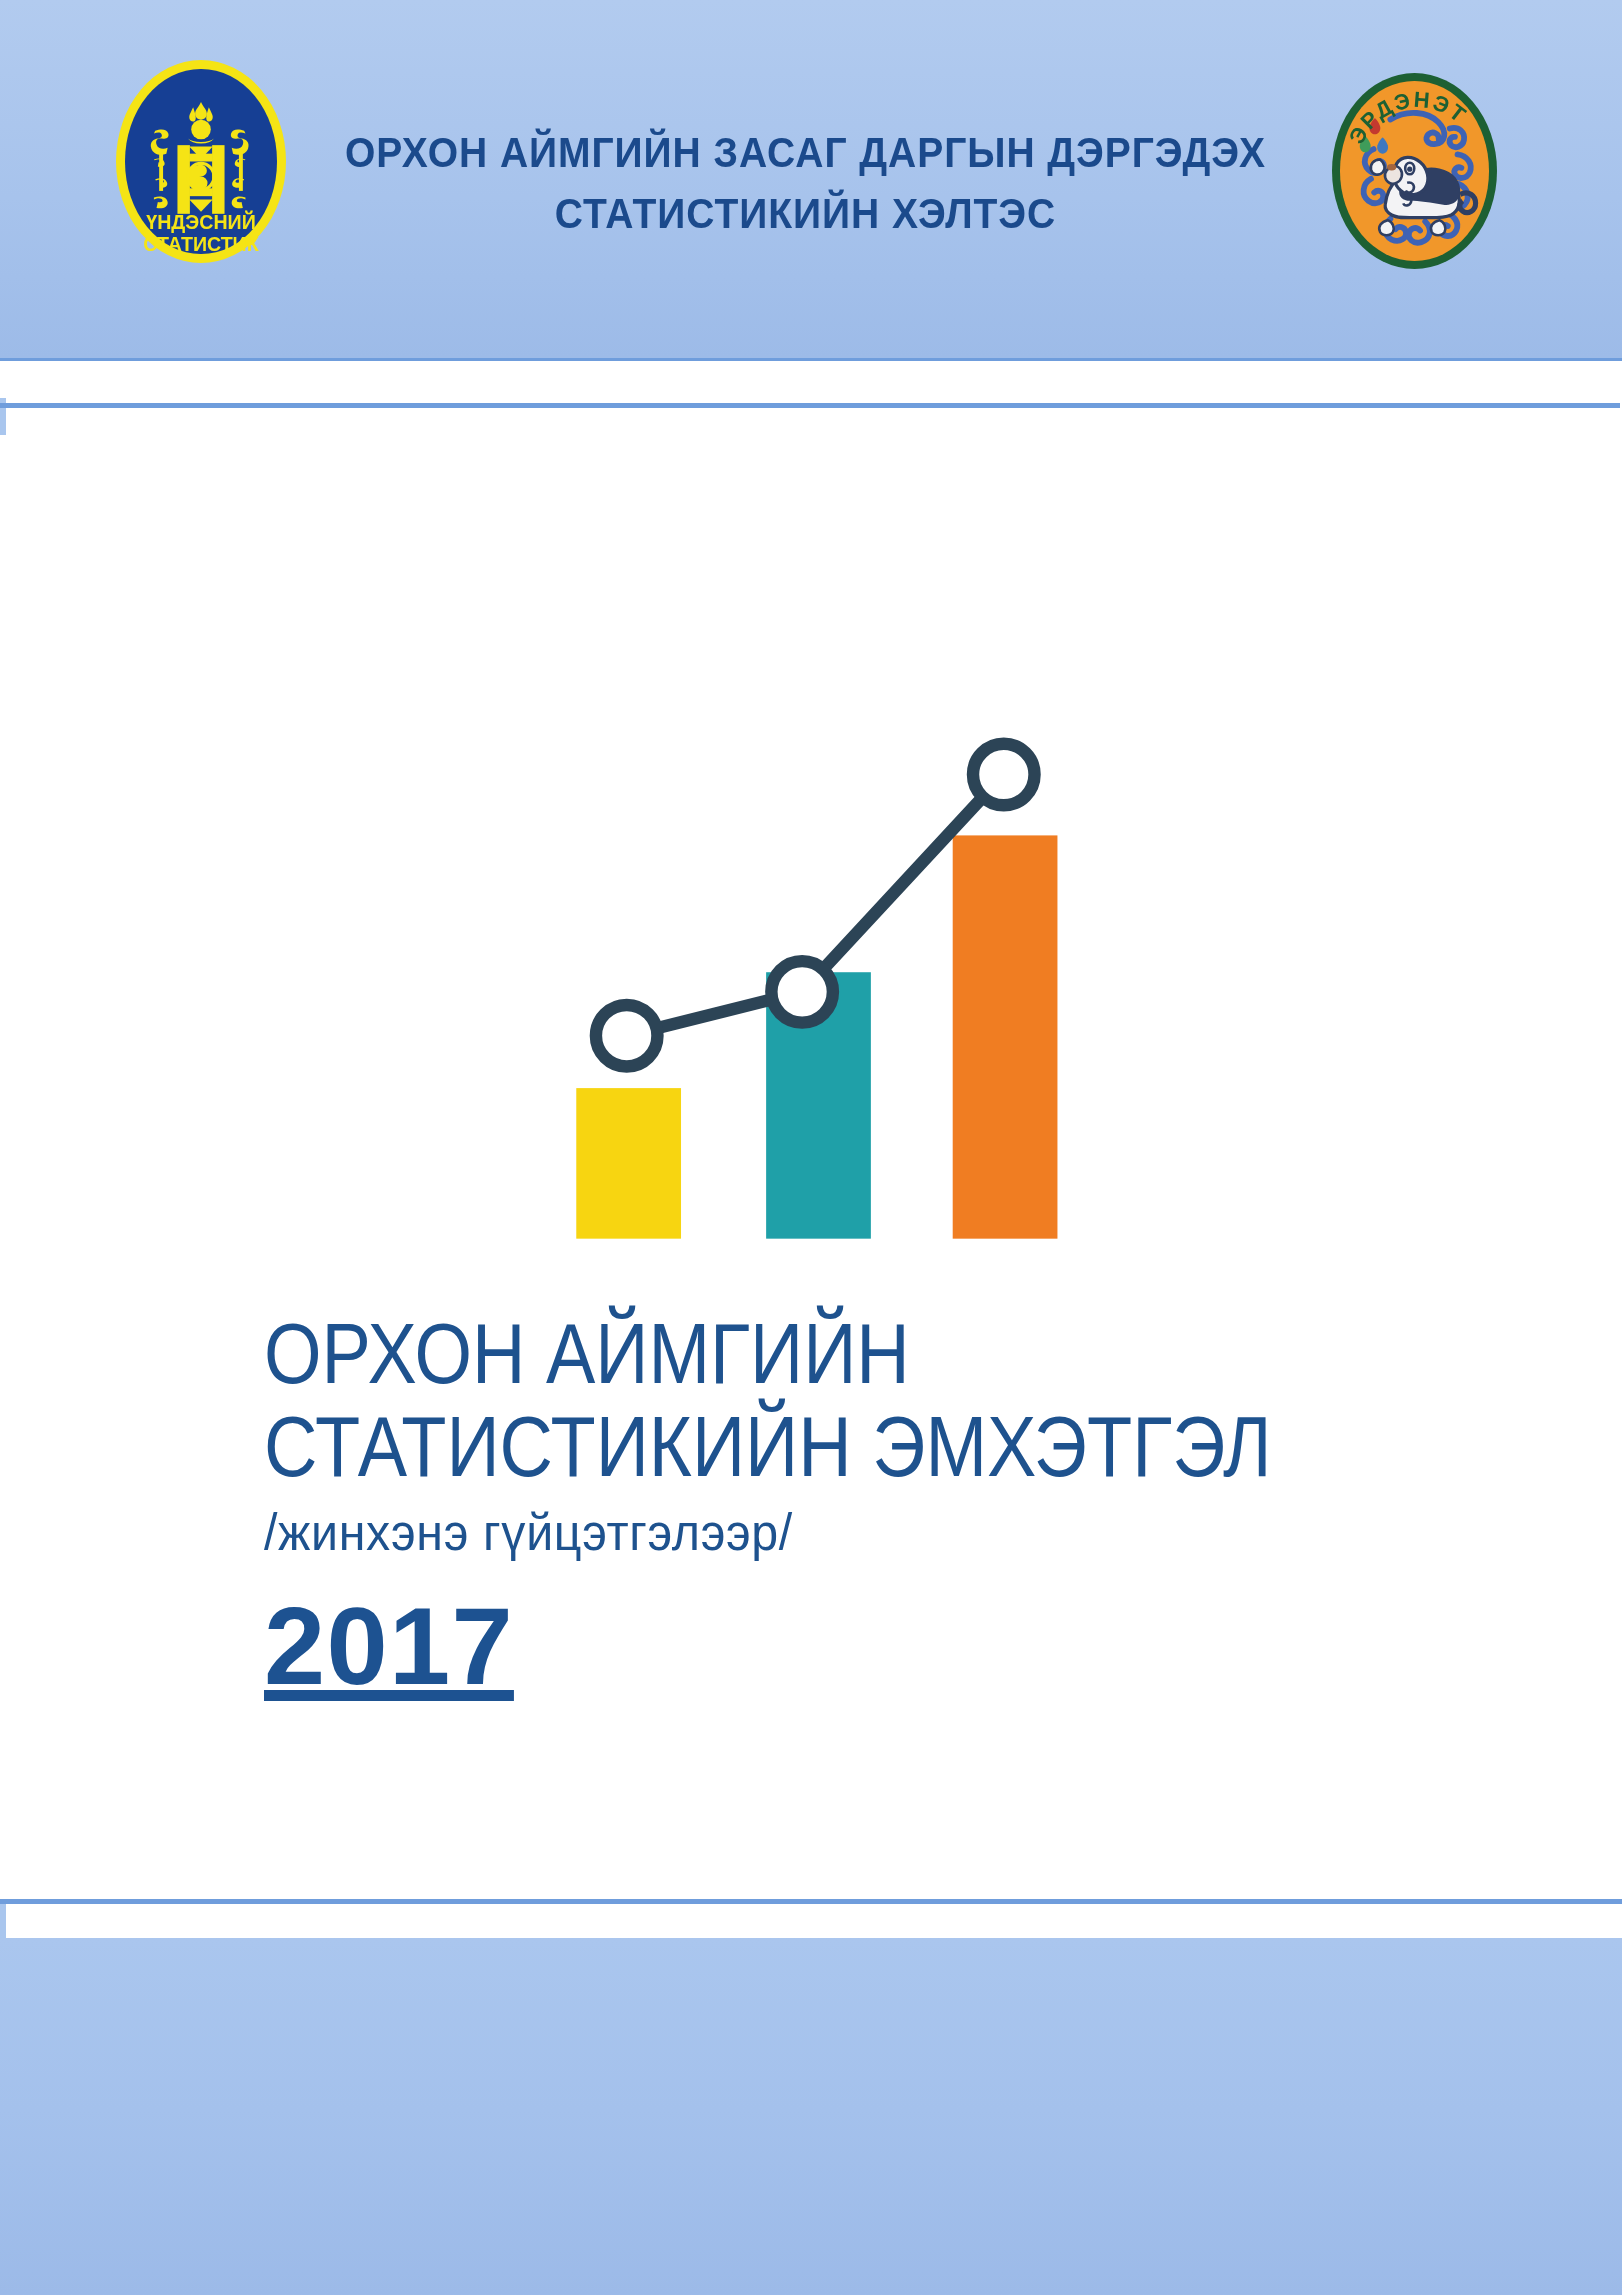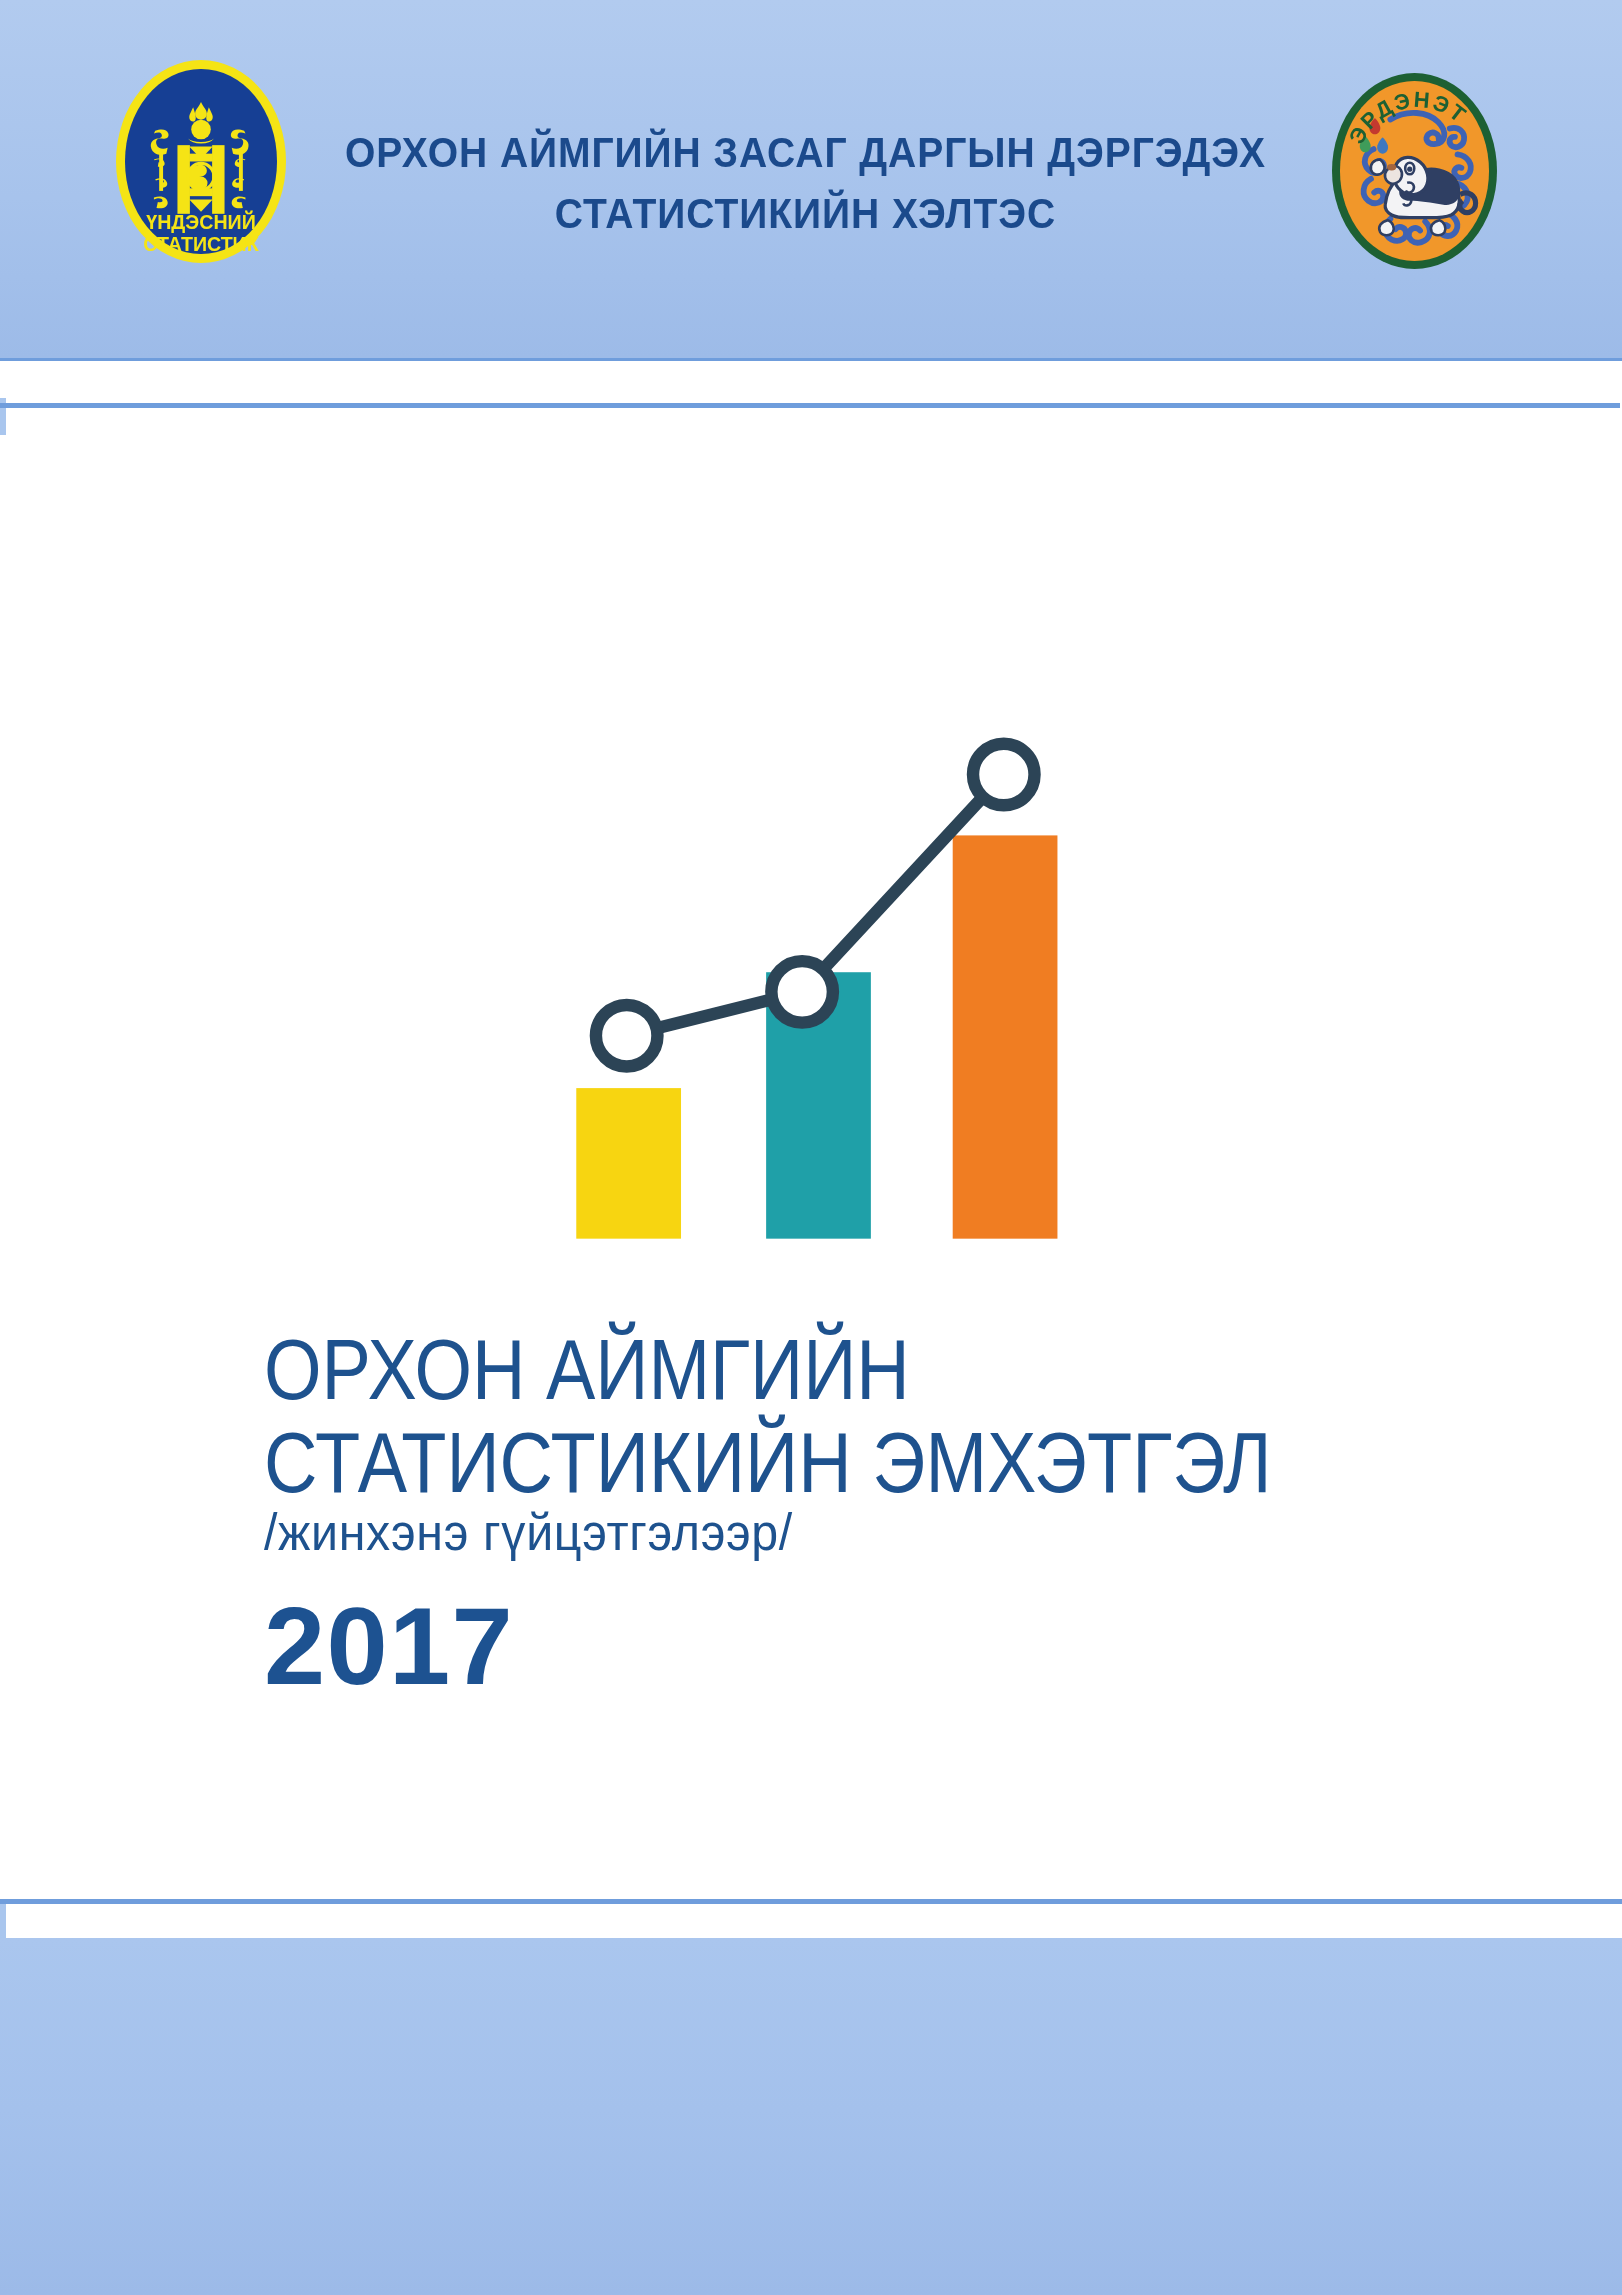--- a/index.html
+++ b/index.html
@@ -166,21 +166,20 @@
     height: 563px;
   }
   .chart-graphic svg { display: block; width: 100%; height: 100%; }
 
   
   .cover-title {
     position: absolute;
     left: 264px;
     top: 1307px;
     width: 1283px;
-    margin-top: 16px;
   }
   .cover-title .t-line {
     display: block;
     color: #1e528e;
     font-size: 86px;
     line-height: 1.08;
     font-weight: normal;
     letter-spacing: 0px;
     white-space: nowrap;
     transform: scaleX(0.86);
@@ -200,20 +199,21 @@
   }
   .cover-year {
     position: absolute;
     left: 264px;
     top: 1591px;
     color: #1d5291;
     font-size: 110px;
     font-weight: bold;
     line-height: 1;
     letter-spacing: 1.3px;
+    text-decoration: underline;
   }
 </style>
 </head>
 <body>
 
 <div class="page">
 
   <div class="header-band"></div>
 
   <div class="logo logo-nso">

